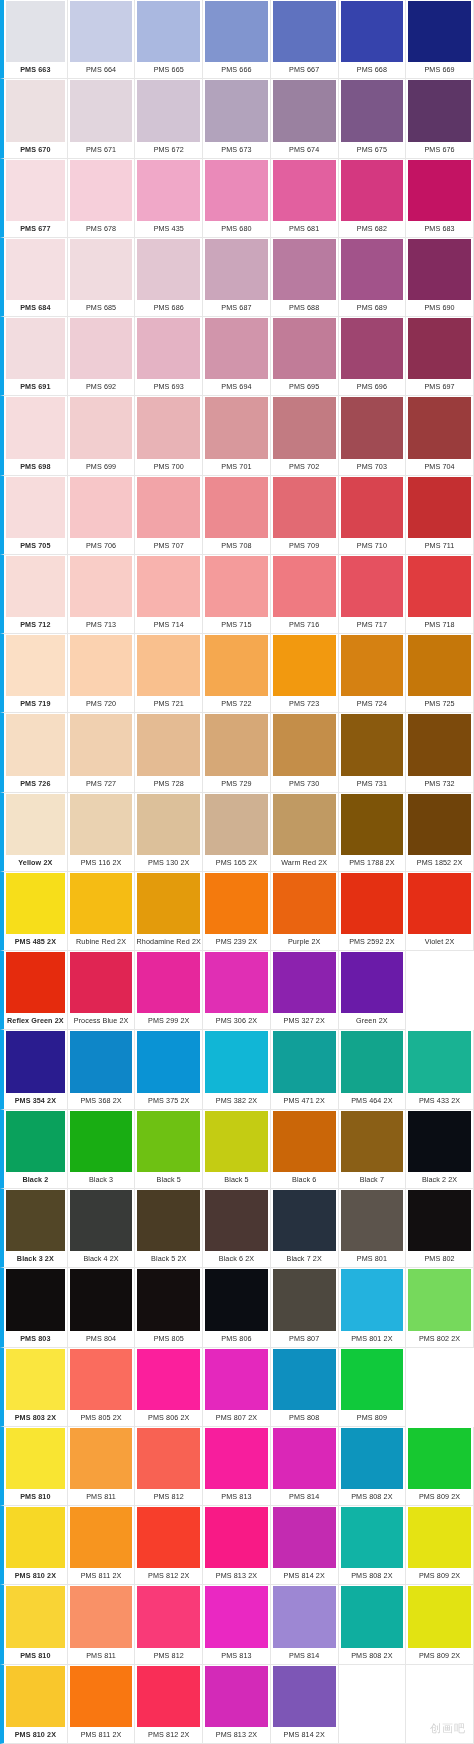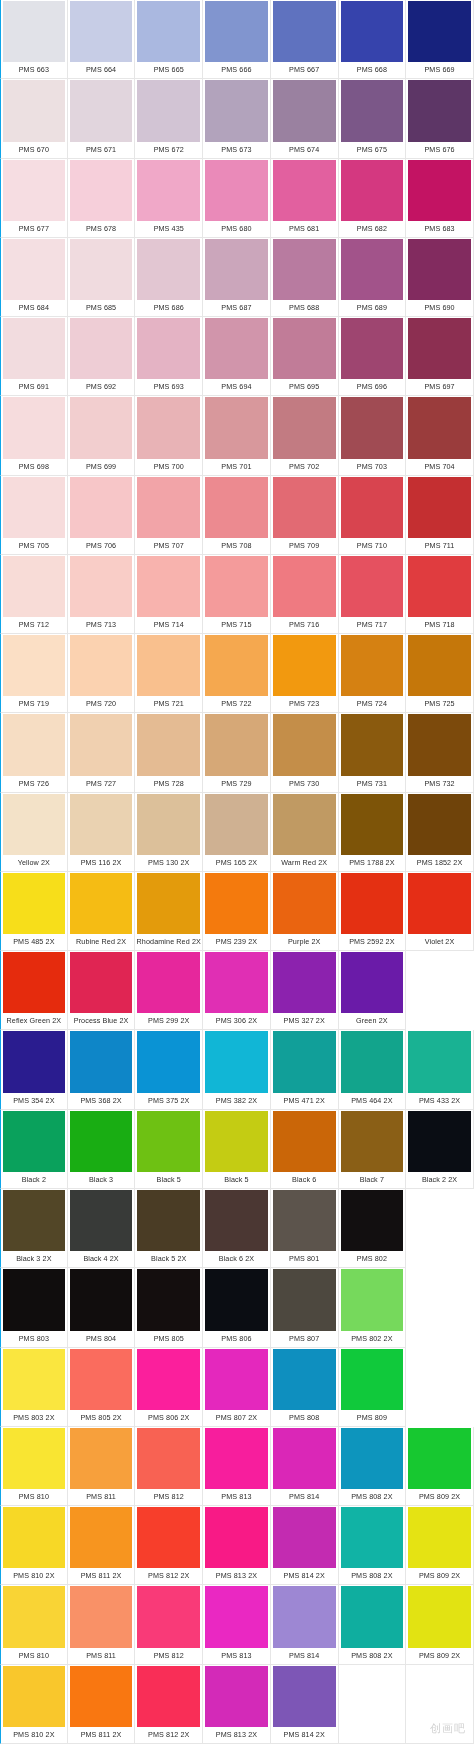--- a/index.html
+++ b/index.html
@@ -29,21 +29,21 @@
     width:67.71px;
     height:79.27px;
     box-sizing:border-box;
     display:flex;
     flex-direction:column;
     background:#ffffff;
     border-right:1px solid #e6e6e6;
     border-bottom:1px solid #e6e6e6;
     overflow:hidden;
   }
-  .cell.first{border-left:1px solid #0ea5e9;}
+  .cell.first{border-left:4px solid #0ea5e9;font-weight:bold;}
   .swatch{
     flex:1 1 auto;
     margin:1px 2px 0 2px;
     min-height:0;
     background:#ffffff;
   }
   .cell.empty .swatch{background:#ffffff;}
   .label{
     height:16px;
     line-height:16px;
@@ -531,20 +531,24 @@
         </div>
         <div class="cell">
           <div class="swatch" style="background: rgb(74, 60, 37);"></div>
           <div class="label">Black 5 2X</div>
         </div>
         <div class="cell">
           <div class="swatch" style="background: rgb(75, 55, 51);"></div>
           <div class="label">Black 6 2X</div>
         </div>
         <div class="cell">
+          <div class="swatch" style="background: rgb(38, 49, 63);"></div>
+          <div class="label">Black 7 2X</div>
+        </div>
+        <div class="cell">
           <div class="swatch" style="background: rgb(92, 84, 76);"></div>
           <div class="label">PMS 801</div>
         </div>
         <div class="cell">
           <div class="swatch" style="background: rgb(18, 15, 16);"></div>
           <div class="label">PMS 802</div>
         </div>
       </div>
       <div class="row">
         <div class="cell first">
@@ -559,20 +563,24 @@
           <div class="swatch" style="background: rgb(20, 14, 14);"></div>
           <div class="label">PMS 805</div>
         </div>
         <div class="cell">
           <div class="swatch" style="background: rgb(11, 13, 19);"></div>
           <div class="label">PMS 806</div>
         </div>
         <div class="cell">
           <div class="swatch" style="background: rgb(77, 72, 63);"></div>
           <div class="label">PMS 807</div>
+        </div>
+        <div class="cell">
+          <div class="swatch" style="background: rgb(35, 178, 222);"></div>
+          <div class="label">PMS 801 2X</div>
         </div>
         <div class="cell">
           <div class="swatch" style="background: rgb(118, 217, 92);"></div>
           <div class="label">PMS 802 2X</div>
         </div>
       </div>
       <div class="row">
         <div class="cell first">
           <div class="swatch" style="background: rgb(250, 230, 63);"></div>
           <div class="label">PMS 803 2X</div>

